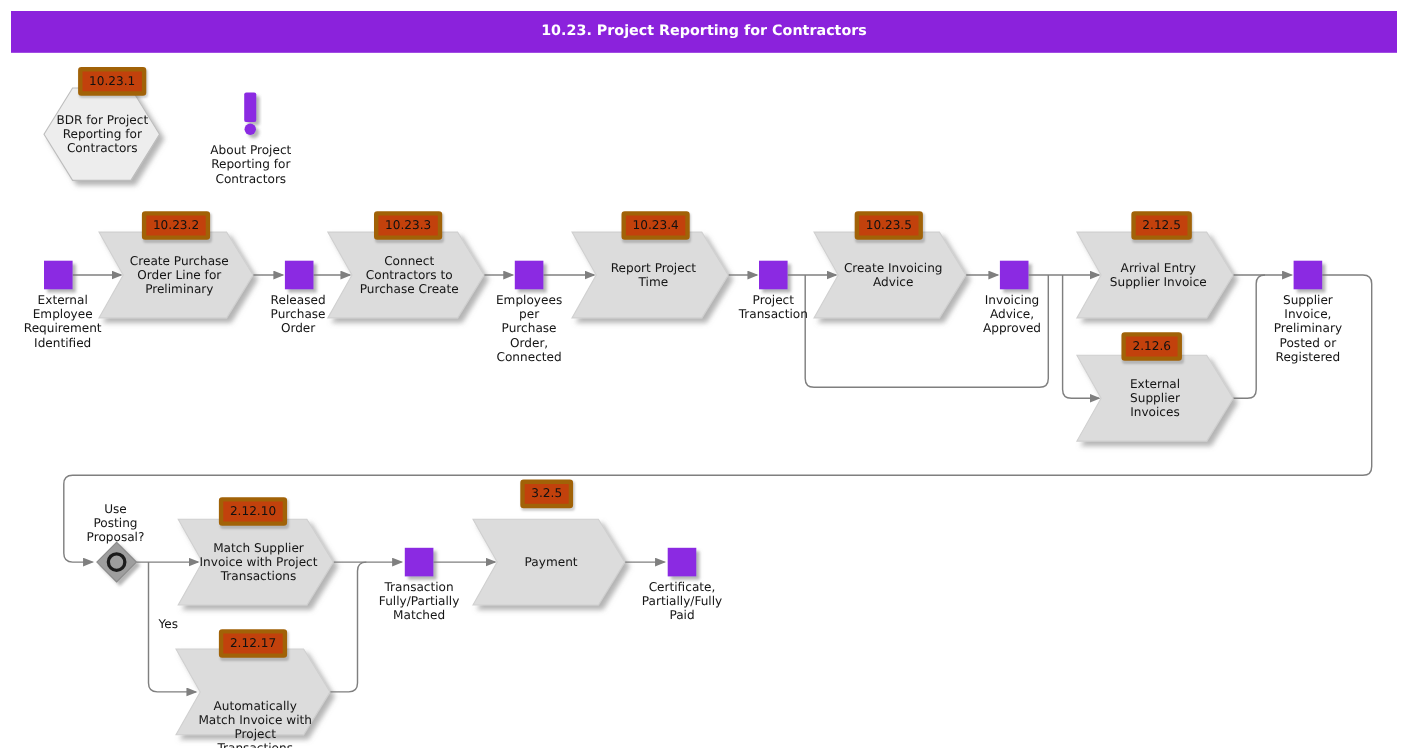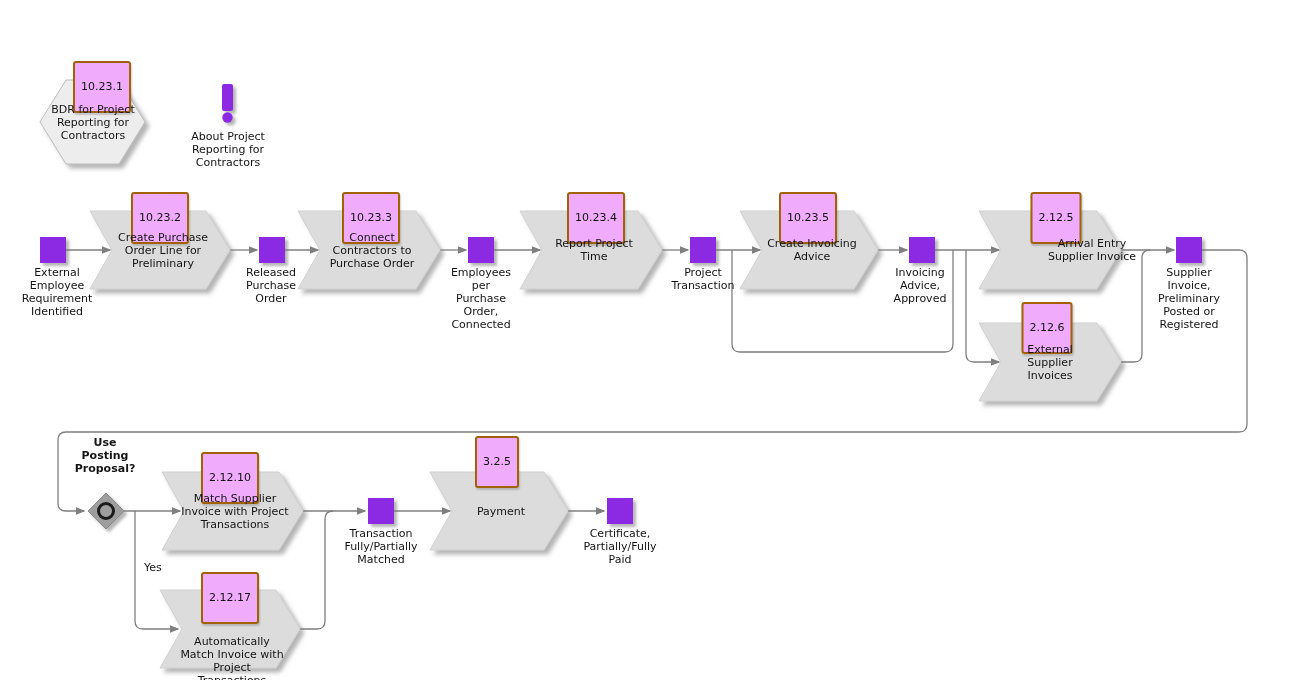--- a/index.html
+++ b/index.html
@@ -6,30 +6,33 @@
   .canvas{position:relative;width:1297px;height:680px;background:#ffffff;overflow:hidden;
           font-family:"DejaVu Sans","Liberation Sans",sans-serif;color:#111;}
   .header{position:absolute;left:10px;top:10px;width:1260px;height:38px;background:#8B22DC;}
   .header .title{position:absolute;left:0;right:0;top:0;height:38px;line-height:38px;
                  text-align:center;color:#ffffff;font-size:13px;font-weight:bold;}
   svg.layer{position:absolute;left:0;top:0;}
   .lbl{position:absolute;font-size:11px;line-height:13px;text-align:center;
        white-space:pre-line;transform:translateX(-50%);color:#141414;}
   .lbl.mid{transform:translate(-50%,-50%);}
   .lbl.plain{transform:none;text-align:left;}
-  .badge{position:absolute;transform:translateX(-50%);background:#f0abfc;
-         border:2px solid #a16207;border-radius:3px;padding:16px 6px;height:16px;
+  .badge{position:absolute;transform:translateX(-50%);background:#c2410c;
+         border:4px solid #a16207;border-radius:3px;padding:1px 6px;height:16px;
          line-height:16px;font-size:11px;color:#111;box-shadow:1px 2px 2px rgba(0,0,0,0.18);
          white-space:nowrap;}
 </style>
 </head>
 <body>
 
 <div class="canvas">
 
+  <div class="header">
+    <div class="title">10.23. Project Reporting for Contractors</div>
+  </div>
 
   <svg class="layer" width="1297" height="680" viewBox="0 0 1297 680">
     <defs>
       <marker id="arrow" markerWidth="11" markerHeight="9" refX="8.5" refY="4" orient="auto" markerUnits="userSpaceOnUse">
         <path d="M0,0 L10,4 L0,8 z" fill="#7f7f7f"></path>
       </marker>
       <filter id="ds" x="-30%" y="-30%" width="160%" height="160%">
         <feDropShadow dx="4" dy="4" stdDeviation="2.2" flood-color="#777777" flood-opacity="0.55"></feDropShadow>
       </filter>
       <filter id="dsSmall" x="-40%" y="-40%" width="180%" height="180%">
@@ -117,26 +120,26 @@
 Contractors</div>
   <div class="lbl" style="left:228px;top:130px;">About Project
 Reporting for
 Contractors</div>
 
   <div class="lbl mid" style="left:163px;top:250px;">Create Purchase
 Order Line for
 Preliminary</div>
   <div class="lbl mid" style="left:372px;top:250px;">Connect
 Contractors to
-Purchase Order</div>
+Purchase Create</div>
   <div class="lbl mid" style="left:594px;top:250px;">Report Project
 Time</div>
   <div class="lbl mid" style="left:812px;top:250px;">Create Invoicing
 Advice</div>
-  <div class="lbl mid" style="left:1053px;top:250px;margin-left:39px;">Arrival Entry
+  <div class="lbl mid" style="left:1053px;top:250px;">Arrival Entry
 Supplier Invoice</div>
   <div class="lbl mid" style="left:1050px;top:362px;">External
 Supplier
 Invoices</div>
   <div class="lbl mid" style="left:235px;top:511px;">Match Supplier
 Invoice with Project
 Transactions</div>
   <div class="lbl mid" style="left:232px;top:630px;margin-top:31px;">Automatically
 Match Invoice with
 Project
@@ -165,18 +168,18 @@
 Preliminary
 Posted or
 Registered</div>
   <div class="lbl" style="left:381px;top:527px;">Transaction
 Fully/Partially
 Matched</div>
   <div class="lbl" style="left:620px;top:527px;">Certificate,
 Partially/Fully
 Paid</div>
 
-  <div class="lbl" style="left:105px;top:436px;font-weight:bold;">Use
+  <div class="lbl" style="left:105px;top:456px;">Use
 Posting
 Proposal?</div>
   <div class="lbl plain" style="left:144px;top:561px;">Yes</div>
 
 </div>
 
 </body></html>

